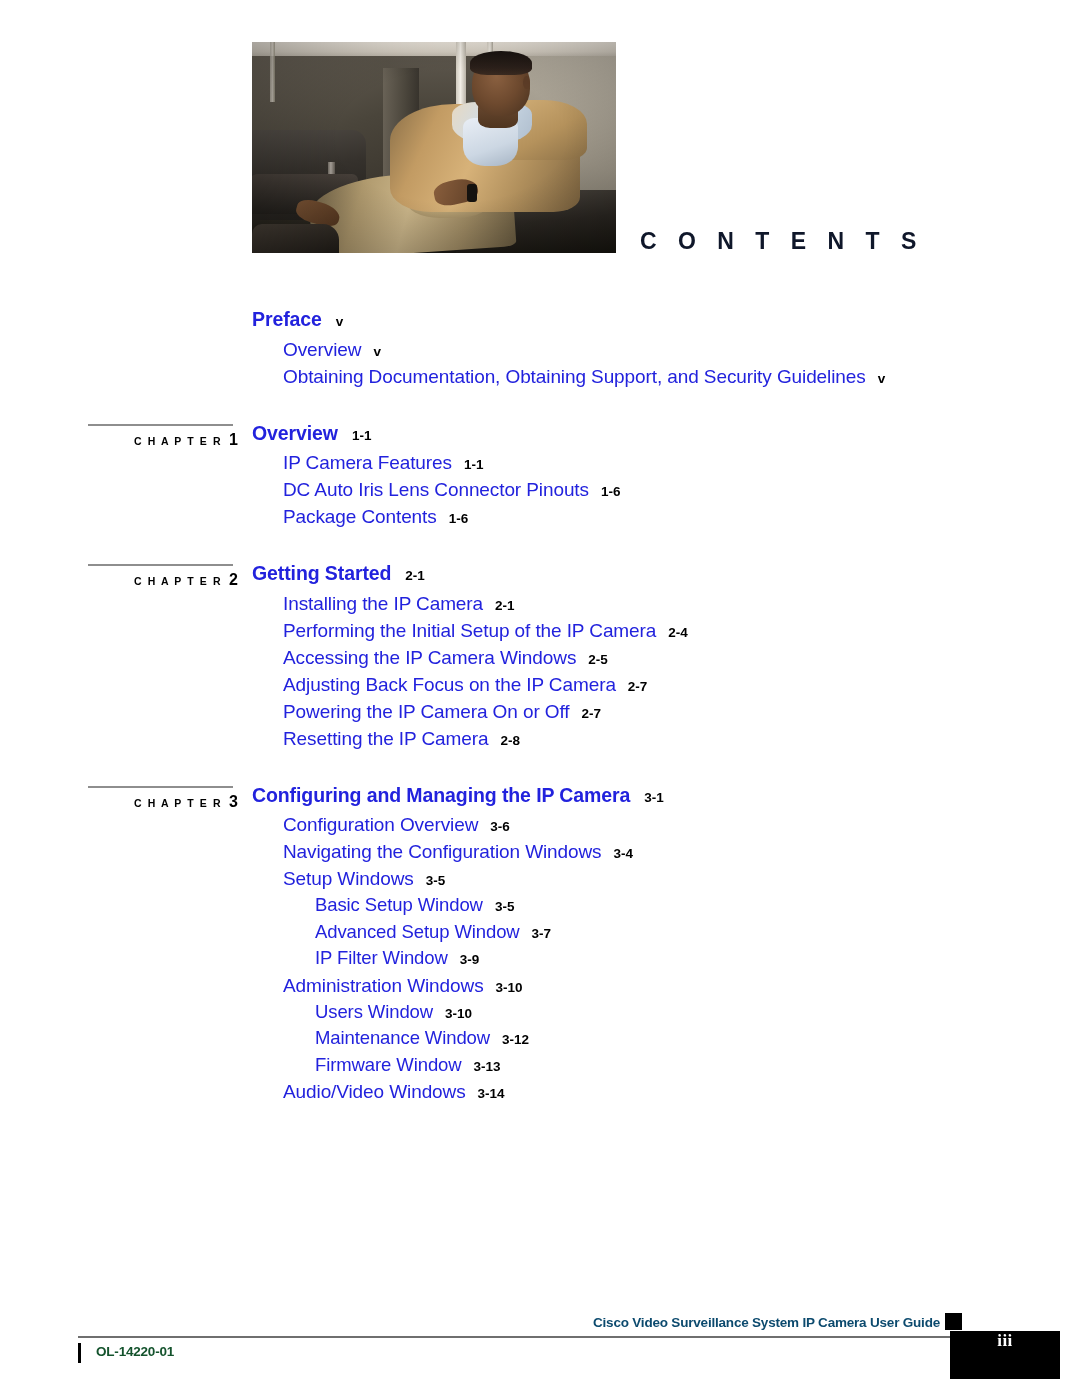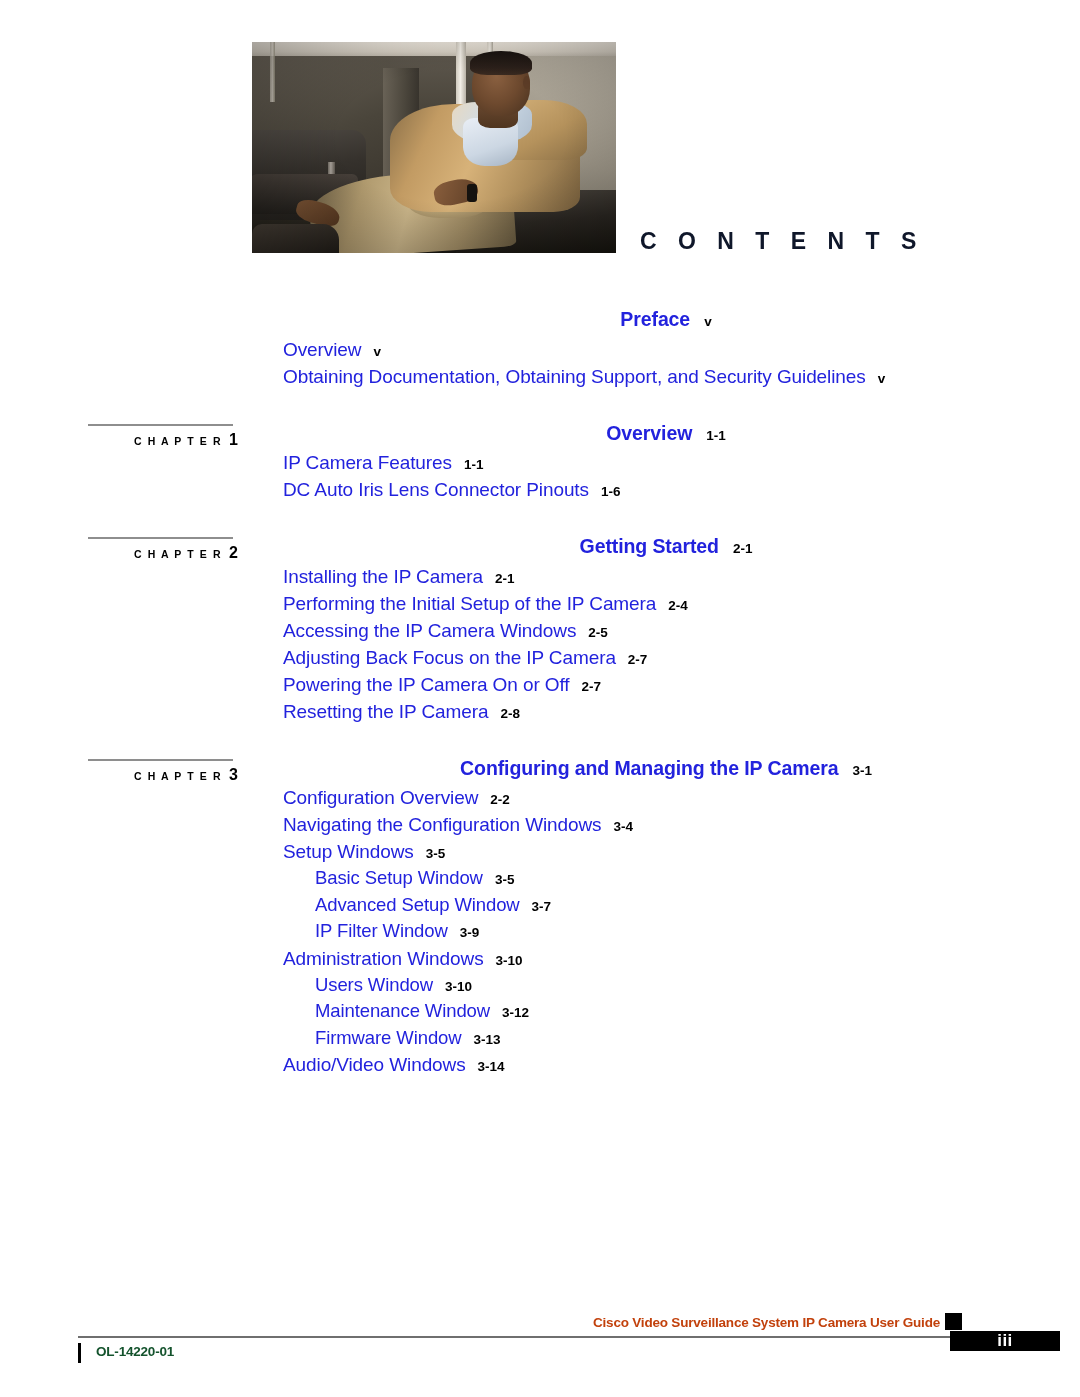--- a/index.html
+++ b/index.html
@@ -239,21 +239,20 @@
   .entry .pg {
     color: #000000;
     font-weight: bold;
     font-size: 13.5px;
     margin-left: 12px;
   }
 
   .lvl1 {
     margin-left: 252px;
     padding-bottom: 10px;
-    text-align: center;
   }
   .lvl1 .title {
     font-size: 19.5px;
     font-weight: bold;
     letter-spacing: -0.1px;
   }
   .lvl1 .pg { font-size: 13.5px; margin-left: 14px; }
 
   .lvl2 {
     margin-left: 283px;
@@ -284,21 +283,21 @@
     bottom: 0;
     width: 1080px;
     height: 96px;
   }
   #footer-title {
     position: absolute;
     right: 140px;
     top: 14px;
     font-size: 13.5px;
     font-weight: bold;
-    color: #c2410c;
+    color: #0c4a6e;
     letter-spacing: -0.2px;
     white-space: nowrap;
   }
   #footer-square {
     position: absolute;
     right: 118px;
     top: 12px;
     width: 17px;
     height: 17px;
     background: #000000;
@@ -326,24 +325,25 @@
     font-size: 13.5px;
     font-weight: bold;
     color: #14532d;
     letter-spacing: -0.2px;
   }
   #footer-pagebox {
     position: absolute;
     right: 20px;
     top: 30px;
     width: 110px;
-    height: 20px;
+    height: 48px;
     background: #000000;
     display: flex;
     justify-content: center;
+    font-family: Liberation Serif, serif;
   }
   #footer-pagenum {
     color: #ffffff;
     font-size: 17px;
     font-weight: bold;
     letter-spacing: 0.5px;
   }
 </style>
 </head>
 <body>
@@ -390,20 +390,21 @@
     </div>
     <div class="group-gap"></div>
     <div class="toc-group">
       <div class="chapter-marker">
         <div class="chapter-rule"></div>
         <div class="chapter-label-row"><span class="chapter-word">C H A P T E R</span><span class="chapter-num">1</span></div>
       </div>
       <div class="entry lvl1"><span class="title">Overview</span><span class="pg">1-1</span></div>
       <div class="entry lvl2"><span class="title">IP Camera Features</span><span class="pg">1-1</span></div>
       <div class="entry lvl2"><span class="title">DC Auto Iris Lens Connector Pinouts</span><span class="pg">1-6</span></div>
+      <div class="entry lvl2"><span class="title">Package Contents</span><span class="pg">1-6</span></div>
     </div>
     <div class="group-gap"></div>
     <div class="toc-group">
       <div class="chapter-marker">
         <div class="chapter-rule"></div>
         <div class="chapter-label-row"><span class="chapter-word">C H A P T E R</span><span class="chapter-num">2</span></div>
       </div>
       <div class="entry lvl1"><span class="title">Getting Started</span><span class="pg">2-1</span></div>
       <div class="entry lvl2"><span class="title">Installing the IP Camera</span><span class="pg">2-1</span></div>
       <div class="entry lvl2"><span class="title">Performing the Initial Setup of the IP Camera</span><span class="pg">2-4</span></div>
@@ -412,21 +413,21 @@
       <div class="entry lvl2"><span class="title">Powering the IP Camera On or Off</span><span class="pg">2-7</span></div>
       <div class="entry lvl2"><span class="title">Resetting the IP Camera</span><span class="pg">2-8</span></div>
     </div>
     <div class="group-gap"></div>
     <div class="toc-group">
       <div class="chapter-marker">
         <div class="chapter-rule"></div>
         <div class="chapter-label-row"><span class="chapter-word">C H A P T E R</span><span class="chapter-num">3</span></div>
       </div>
       <div class="entry lvl1"><span class="title">Configuring and Managing the IP Camera</span><span class="pg">3-1</span></div>
-      <div class="entry lvl2"><span class="title">Configuration Overview</span><span class="pg">2-2</span></div>
+      <div class="entry lvl2"><span class="title">Configuration Overview</span><span class="pg">3-6</span></div>
       <div class="entry lvl2"><span class="title">Navigating the Configuration Windows</span><span class="pg">3-4</span></div>
       <div class="entry lvl2"><span class="title">Setup Windows</span><span class="pg">3-5</span></div>
       <div class="entry lvl3"><span class="title">Basic Setup Window</span><span class="pg">3-5</span></div>
       <div class="entry lvl3"><span class="title">Advanced Setup Window</span><span class="pg">3-7</span></div>
       <div class="entry lvl3"><span class="title">IP Filter Window</span><span class="pg">3-9</span></div>
       <div class="entry lvl2"><span class="title">Administration Windows</span><span class="pg">3-10</span></div>
       <div class="entry lvl3"><span class="title">Users Window</span><span class="pg">3-10</span></div>
       <div class="entry lvl3"><span class="title">Maintenance Window</span><span class="pg">3-12</span></div>
       <div class="entry lvl3"><span class="title">Firmware Window</span><span class="pg">3-13</span></div>
       <div class="entry lvl2"><span class="title">Audio/Video Windows</span><span class="pg">3-14</span></div>

